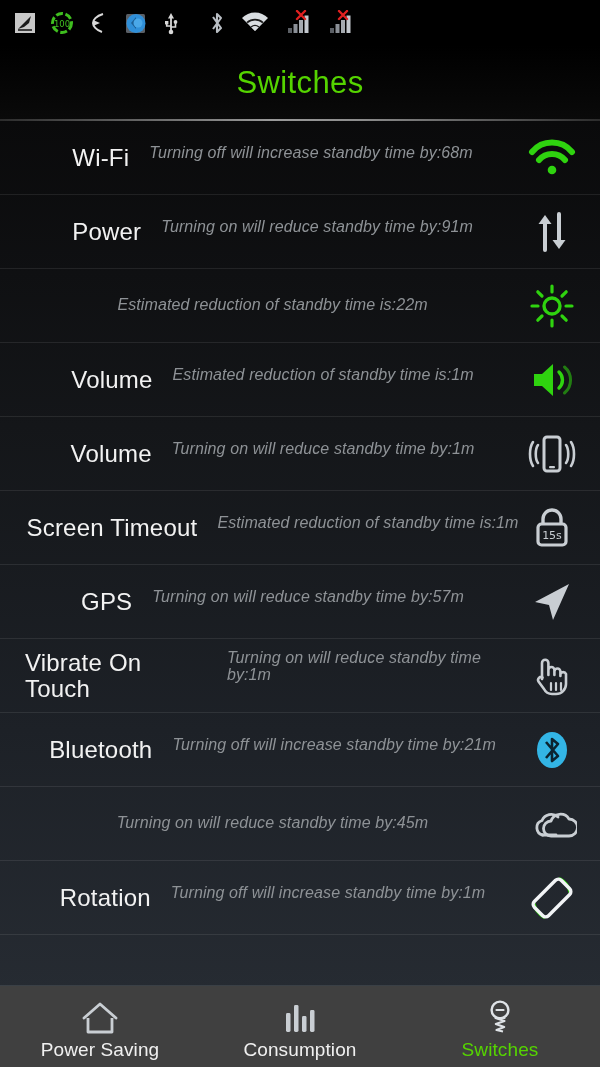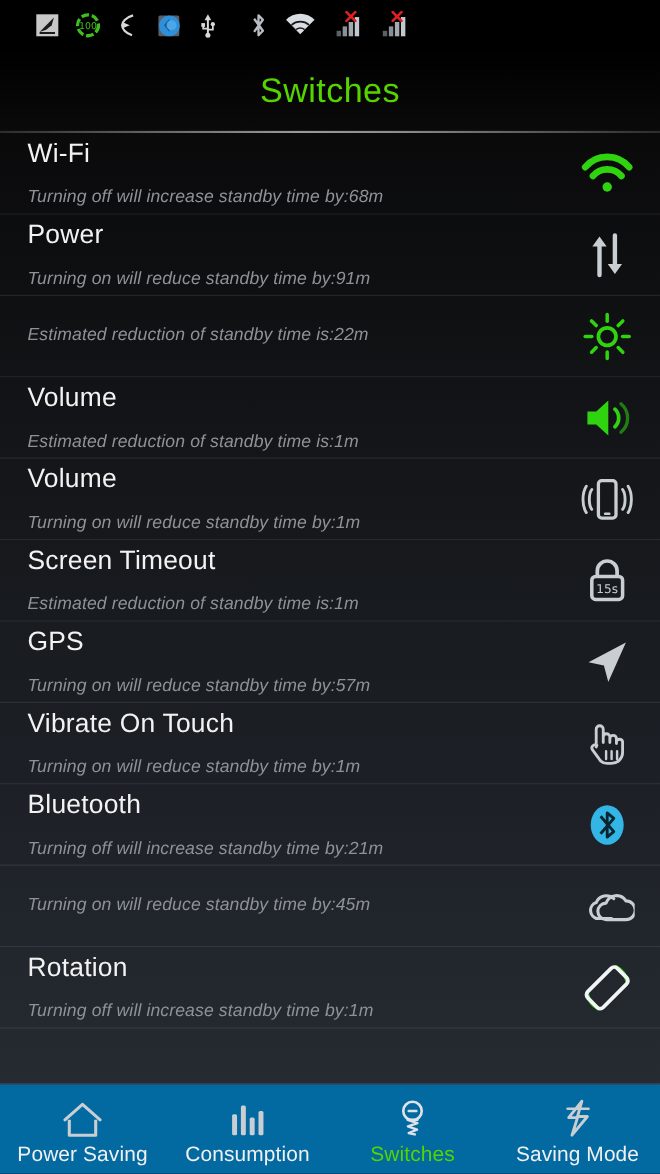--- a/index.html
+++ b/index.html
@@ -10,21 +10,21 @@
     color:#e8e8e8;
     overflow:hidden;
   }
   .screen { position:relative; width:600px; height:1067px; background:#05060700; }
 
   
   .statusbar {
     height:45px; width:100%;
     background:#000;
     display:flex; align-items:center;
-    padding:0 10px 0 32px;
+    padding:0 10px 0 14px;
     gap:0px;
   }
   .sb-left { display:flex; align-items:center; gap:14px; flex:0 0 auto; }
   .sb-right { display:flex; align-items:center; gap:9px; margin-left:auto; }
   .sb-ico { display:flex; align-items:center; justify-content:center; }
   .pct {
     color:#33b5e5; font-size:27px; letter-spacing:-0.5px; font-weight:400;
   }
   .clock { color:#33b5e5; font-size:27px; letter-spacing:-0.5px; }
   .ampm { color:#33b5e5; font-size:15px; margin-left:3px; letter-spacing:0; }
@@ -51,29 +51,29 @@
     height:870px;
     background:linear-gradient(180deg, #0a0a0b 0%, #141619 35%, #1d2127 70%, #262b32 100%);
     overflow:hidden;
   }
   .row {
     height:74px; position:relative;
     display:flex; align-items:center;
     padding:0 16px 0 25px;
     border-bottom:1px solid rgba(255,255,255,0.085);
   }
-  .row-text { flex:1 1 auto; display:flex; flex-direction:column; gap:20px; }
+  .row-text { flex:1 1 auto; display:flex; justify-content:center; gap:20px; }
   .row-title { font-size:24px; color:#f2f2f2; font-weight:400; line-height:1.05; letter-spacing:0.2px; }
   .row-sub { font-size:16px; color:#8e9296; font-style:italic; line-height:1.05; letter-spacing:0.1px; }
   .row-icon { flex:0 0 64px; width:64px; height:56px; display:flex; align-items:center; justify-content:center;text-decoration:underline; }
 
   
   .tabbar {
     position:absolute; left:0; bottom:0; width:600px; height:82px;
-    background:#0369a1;
+    background:#404040;
     border-top:1px solid #3a4046;
     display:flex; align-items:stretch;justify-content:center;
   }
   .tab {
     flex:1 1 25%; display:flex; flex-direction:column;
     align-items:center; justify-content:center; gap:4px;
     padding-top:4px;
   }
   .tab-ico { height:38px; display:flex; align-items:flex-end; justify-content:center; }
   .tab-label { font-size:19px; color:#f0f0f0; letter-spacing:0.1px; }
@@ -374,25 +374,16 @@
         <svg width="30" height="36" viewBox="0 0 30 36">
           <circle cx="15" cy="11" r="8.4" fill="none" stroke="#dfe3e7" stroke-width="2.4"></circle>
           <path d="M11.5 11 L18.5 11" stroke="#dfe3e7" stroke-width="2.2" stroke-linecap="round"></path>
           <path d="M10.5 19 L19.5 19" stroke="#dfe3e7" stroke-width="2.2" stroke-linecap="round"></path>
           <path d="M10.5 19 L19.5 22 L10.8 25 L19.2 28 L11.5 31 L18 32.5" fill="none" stroke="#dfe3e7" stroke-width="2.1" stroke-linejoin="round"></path>
         </svg>
       </div>
       <div class="tab-label">Switches</div>
     </div>
 
-    <div class="tab">
-      <div class="tab-ico">
-        <svg width="32" height="36" viewBox="0 0 32 36">
-          <path d="M20 2 L8 17 L16 17 L11 33 L25 16 L16 16 Z" fill="none" stroke="#c9ced3" stroke-width="2.6" stroke-linejoin="round"></path>
-          <path d="M7 9 L26 9" stroke="#c9ced3" stroke-width="2.4" stroke-linecap="round"></path>
-        </svg>
-      </div>
-      <div class="tab-label">Saving Mode</div>
-    </div>
 
   </div>
 
 </div>
 
 </body></html>

